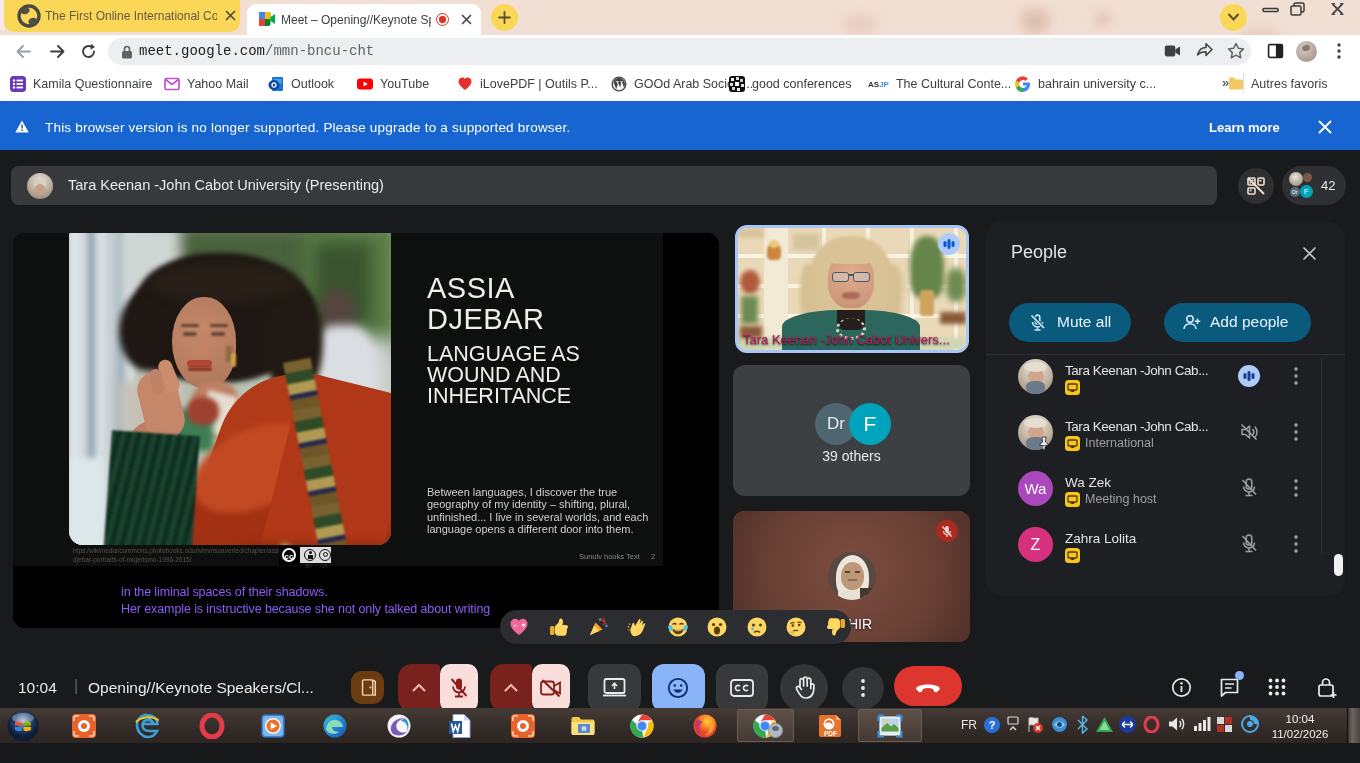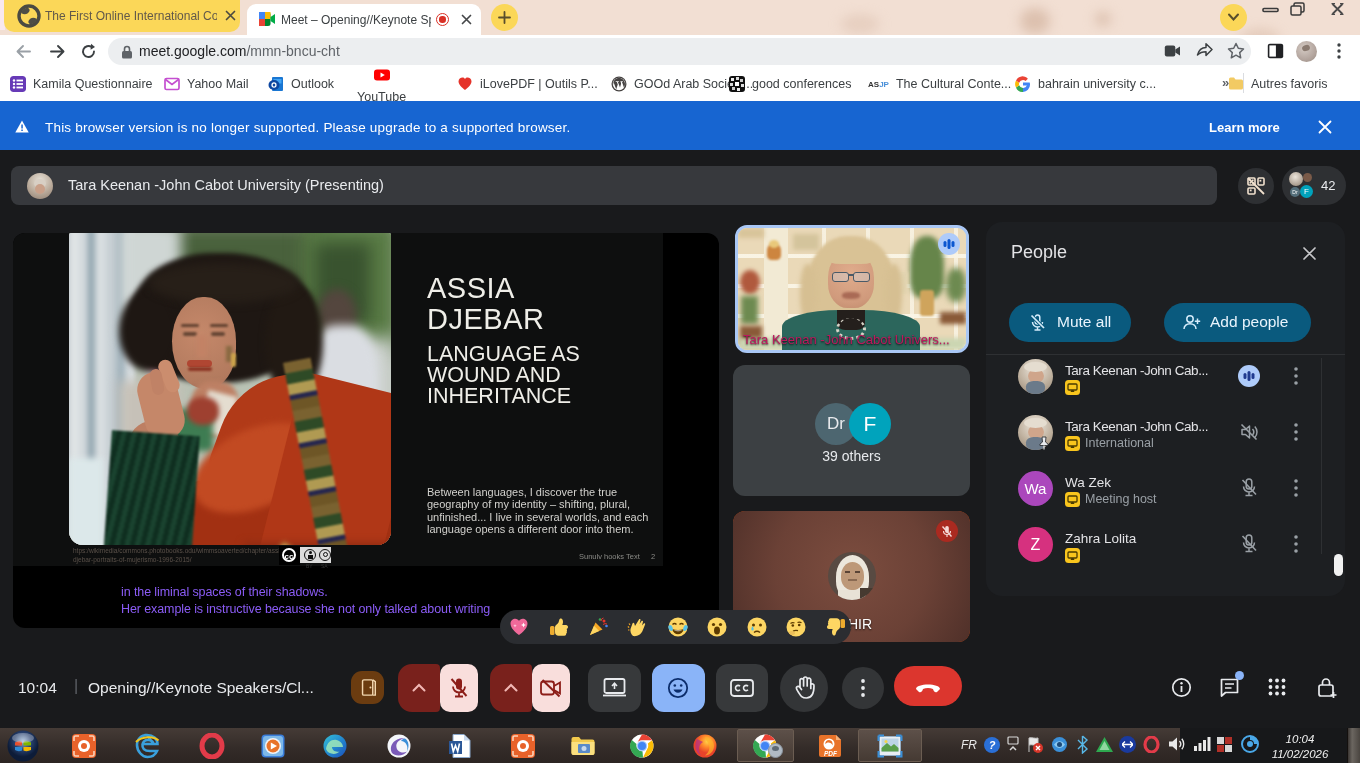--- a/index.html
+++ b/index.html
@@ -5,21 +5,21 @@
 html,body{width:1360px;height:763px;overflow:hidden;background:#17181a;font-family:"Liberation Sans",sans-serif;}
 .abs{position:absolute;}
 #stage{position:relative;width:1360px;height:763px;}
 
 #tabstrip{position:absolute;left:0;top:0;width:1360px;height:35px;background:#f2dfd3;overflow:hidden;}
 .blob{position:absolute;border-radius:50%;background:#dcc0ae;filter:blur(6px);}
 #ytab{position:absolute;left:4px;top:0;width:236px;height:32px;background:#fbd758;border-radius:0 0 10px 10px;}
 #wtab{position:absolute;left:247px;top:4px;width:234px;height:31px;background:#fff;border-radius:9px 9px 0 0;}
 .tabtxt{position:absolute;font-size:12px;white-space:nowrap;overflow:hidden;}
 
-#toolbar{position:absolute;left:0;top:35px;width:1360px;height:32px;background:#fff;}
+#toolbar{position:absolute;left:0;top:35px;width:1360px;height:32px;background:#fff;font-family:Liberation Mono, monospace;}
 #urlpill{position:absolute;left:108px;top:3px;width:1143px;height:27px;background:#eceef0;border-radius:14px;}
 
 #bookmarks{position:absolute;left:0;top:67px;width:1360px;height:34px;background:#fff;}
 .bm{position:absolute;top:0;height:34px;display:flex;align-items:center;gap:7px;font-size:12.5px;color:#3c4043;white-space:nowrap;}
 .bmi{width:16px;height:16px;border-radius:3px;flex:0 0 auto;}
 
 #banner{position:absolute;left:0;top:101px;width:1360px;height:49px;background:#1765d1;color:#fff;}
 
 #meet{position:absolute;left:0;top:150px;width:1360px;height:578px;background:#191a1c;}
 #toppill{position:absolute;left:11px;top:16px;width:1206px;height:39px;background:#37393d;border-radius:8px;}
@@ -27,21 +27,21 @@
 #slide{position:absolute;left:0;top:0;width:650px;height:333px;background:#0e0f0f;}
 #photo{position:absolute;left:56px;top:0;width:322px;height:312px;overflow:hidden;background:#a9afa2;border-radius:2px 2px 14px 14px;}
 #ptile{position:absolute;left:735px;top:75px;width:234px;height:128px;border-radius:12px;border:3px solid #a9c7f5;overflow:hidden;background:#e9dcbd;}
 #mtile{position:absolute;left:733px;top:215px;width:237px;height:131px;border-radius:12px;background:#3c4043;}
 #btile{position:absolute;left:733px;top:361px;width:237px;height:131px;border-radius:12px;overflow:hidden;background:#c2410c;}
 #panel{position:absolute;left:986px;top:72px;width:359px;height:374px;background:#1d1f22;border-radius:16px;overflow:hidden;}
 #emojibar{position:absolute;left:500px;top:460px;width:351px;height:34px;background:#2b2d31;border-radius:17px;}
 .gbtn{position:absolute;top:514px;height:48px;background:#37393b;border-radius:12px;}
 .cbtn{position:absolute;background:#333537;border-radius:50%;}
 
-#taskbar{position:absolute;left:0;top:728px;width:1180px;height:35px;background:linear-gradient(#453b36,#332b28 60%,#2c2522);font-style:italic;}
+#taskbar{position:absolute;left:0;top:708px;width:1360px;height:35px;background:linear-gradient(#453b36,#332b28 60%,#2c2522);}
 .tico{position:absolute;top:5px;width:26px;height:26px;}
 </style></head>
 <body>
 <div id="stage">
   <div id="tabstrip">
     <div class="blob" style="left:1020px;top:8px;width:30px;height:26px;"></div>
     <div class="blob" style="left:1095px;top:12px;width:16px;height:14px;"></div>
     <div class="blob" style="left:840px;top:14px;width:40px;height:20px;opacity:.5;"></div>
     <div class="blob" style="left:1240px;top:28px;width:40px;height:20px;opacity:.6;"></div>
     <div class="abs" style="left:0;top:0;width:5px;height:30px;background:#f8e8ee;"></div>
@@ -154,21 +154,21 @@
     <div class="bm" style="left:268px;">
       <svg class="bmi" viewBox="0 0 16 16">
           <rect x="4" y="1" width="11" height="14" rx="1" fill="#1976d2"></rect>
           <rect x="5.5" y="3" width="8" height="4.5" fill="#42a5f5"></rect>
           <ellipse cx="6" cy="9" rx="5.5" ry="5" fill="#0d47a1"></ellipse>
           <ellipse cx="6" cy="9" rx="2.6" ry="2.8" fill="#fff"></ellipse>
           <ellipse cx="6" cy="9" rx="1.3" ry="1.6" fill="#0d47a1"></ellipse>
         </svg>
       <span>Outlook</span>
       </div>
-    <div class="bm" style="left:357px;flex-direction:column;">
+    <div class="bm" style="left:357px;">
       <svg class="bmi" viewBox="0 0 16 16">
           <rect x="0" y="2.5" width="16" height="11" rx="3" fill="#f00"></rect>
           <path d="M6.5 5.5 L10.8 8 L6.5 10.5Z" fill="#fff"></path>
         </svg>
       <span>YouTube</span>
       </div>
     <div class="bm" style="left:457px;">
       <svg class="bmi" viewBox="0 0 16 16">
           <path d="M8 14 C8 14 1.5 9.5 1.5 5.5 C1.5 3 3.5 1.5 5.5 1.5 C6.8 1.5 7.6 2.2 8 3 C8.4 2.2 9.2 1.5 10.5 1.5 C12.5 1.5 14.5 3 14.5 5.5 C14.5 9.5 8 14 8 14Z" fill="#e5332a"></path>
         </svg>

